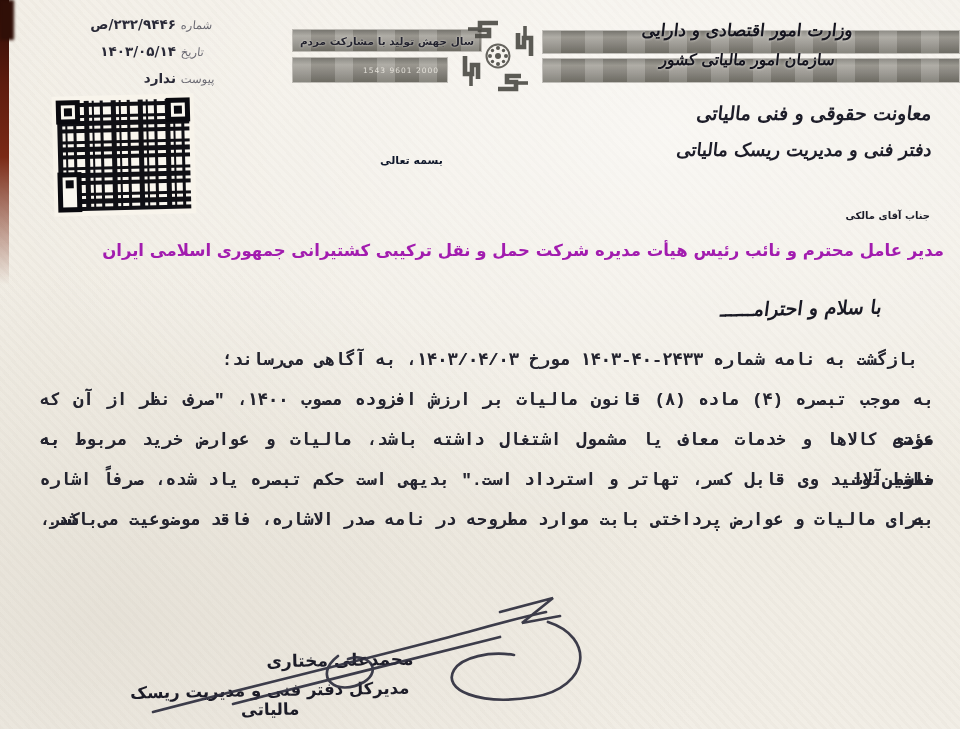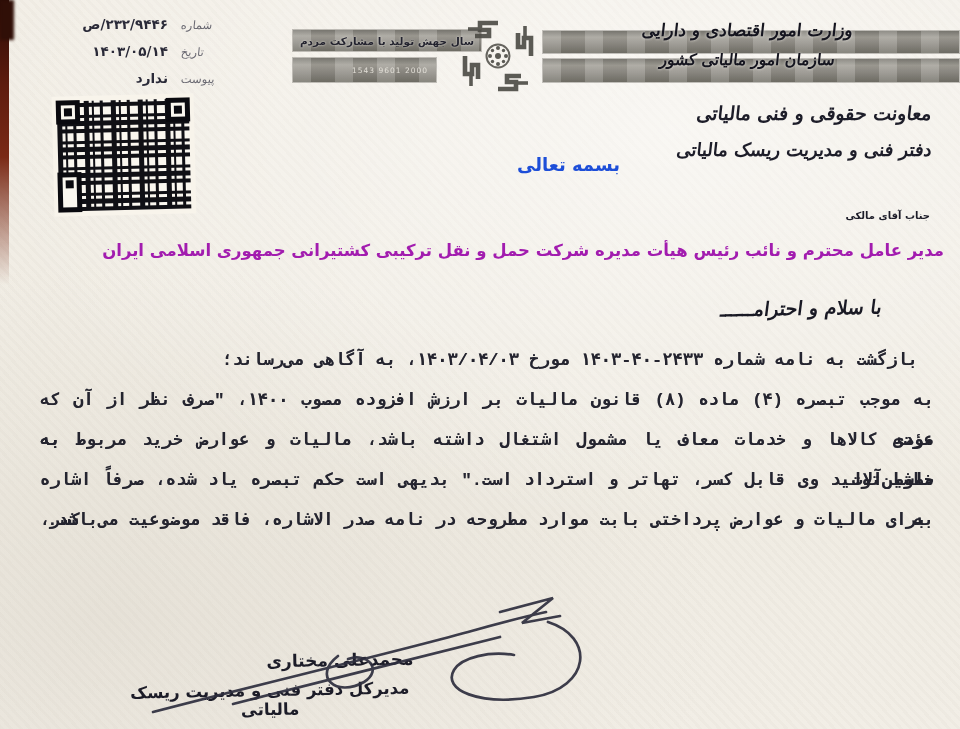--- a/index.html
+++ b/index.html
@@ -19,47 +19,47 @@
   
   .edge{
     left:0; top:0; width:9px; height:285px;
     background:linear-gradient(180deg,#2a0c06,#5e1c0e 30%,#7a2a16 55%, rgba(122,42,22,0));
     filter:blur(.6px);
   }
   .edge-top{ left:0; top:0; width:14px; height:40px; background:#300f07; filter:blur(1.5px);}
 
   
   .meta{ left:52px; top:16px; width:168px; }
-  .meta .row{ display:flex; flex-direction:row; justify-content:flex-end; align-items:baseline; gap:12px; height:27px; direction:ltr; }
+  .meta .row{ display:flex; flex-direction:row; justify-content:flex-end; align-items:baseline; gap:4px; height:27px; direction:ltr; }
   .meta .val{ font-size:13.5px; font-weight:bold; color:#2a2a38; letter-spacing:.3px; direction:rtl; }
   .meta .lab{ font-size:11.5px; font-style:italic; color:#3c3c4a; opacity:.75; transform:skewX(8deg); width:40px; }
 
   
   .bar{
     background:
       repeating-linear-gradient(90deg, rgba(255,255,255,.14) 0 18px, rgba(0,0,0,.06) 18px 42px),
       linear-gradient(180deg,#7e7c75,#a3a098 28%,#8f8c85 60%,#747269);
     box-shadow:0 0 0 1px rgba(92,90,83,.35);
     filter:blur(.2px);
   }
   .bar-l1{ left:293px; top:30px; width:188px; height:21px; display:flex; align-items:center; justify-content:center; }
-  .bar-l2{ left:293px; top:58px; width:143px; height:24px; display:flex; align-items:center;text-align:right; }
+  .bar-l2{ left:293px; top:58px; width:154px; height:24px; display:flex; align-items:center;text-align:right; }
   .bar-r1{ left:543px; top:31px; width:416px; height:22px; }
   .bar-r2{ left:543px; top:59px; width:416px; height:23px; }
   .slogan{ font-size:10.5px; font-weight:bold; color:#23232e; text-shadow:0 0 2px rgba(248,245,238,.9); white-space:nowrap; }
   .bandsmall{ font-size:7.5px; color:#efece4; opacity:.85; padding-right:8px; letter-spacing:1px; direction:ltr; }
 
   .calli{ font-style:italic; transform:skewX(8deg); }
   .ministry{ right:44px; top:20px; width:340px; text-align:center; font-size:17px; font-weight:bold; color:#15151f;
              text-shadow:0 0 3px rgba(245,242,235,.85); z-index:3; }
   .org{ right:44px; top:51px; width:340px; text-align:center; font-size:15.5px; font-weight:bold; color:#15151f;
         text-shadow:0 0 3px rgba(245,242,235,.85); z-index:3; }
   .deputy{ right:30px; top:102px; font-size:19px; font-weight:bold; color:#1d1d29; }
   .office{ right:30px; top:139px; font-size:18px; font-weight:bold; color:#1d1d29; }
-  .besmele{ left:380px; top:154px; width:240px; text-align:right; font-size:18px; font-weight:bold; color:#1d4ed8; }
+  .besmele{ left:380px; top:154px; width:240px; text-align:left; font-size:11px; font-weight:bold; color:#0f172a; }
 
   
   .qr{
     left:58px; top:100px; width:132px; height:110px;
     transform:rotate(-1.4deg);
     background:
       repeating-linear-gradient(90deg,#15151a 0 5px,transparent 5px 8px,#15151a 8px 10px,transparent 10px 16px,#15151a 16px 19px,transparent 19px 27px),
       repeating-linear-gradient(0deg,#15151a 0 4px,#f4f1ea 4px 7px,#15151a 7px 12px,#f4f1ea 12px 15px,#15151a 15px 18px,#f4f1ea 18px 26px);
     filter:blur(.45px) contrast(1.05);
     outline:5px solid #f2eee6;

